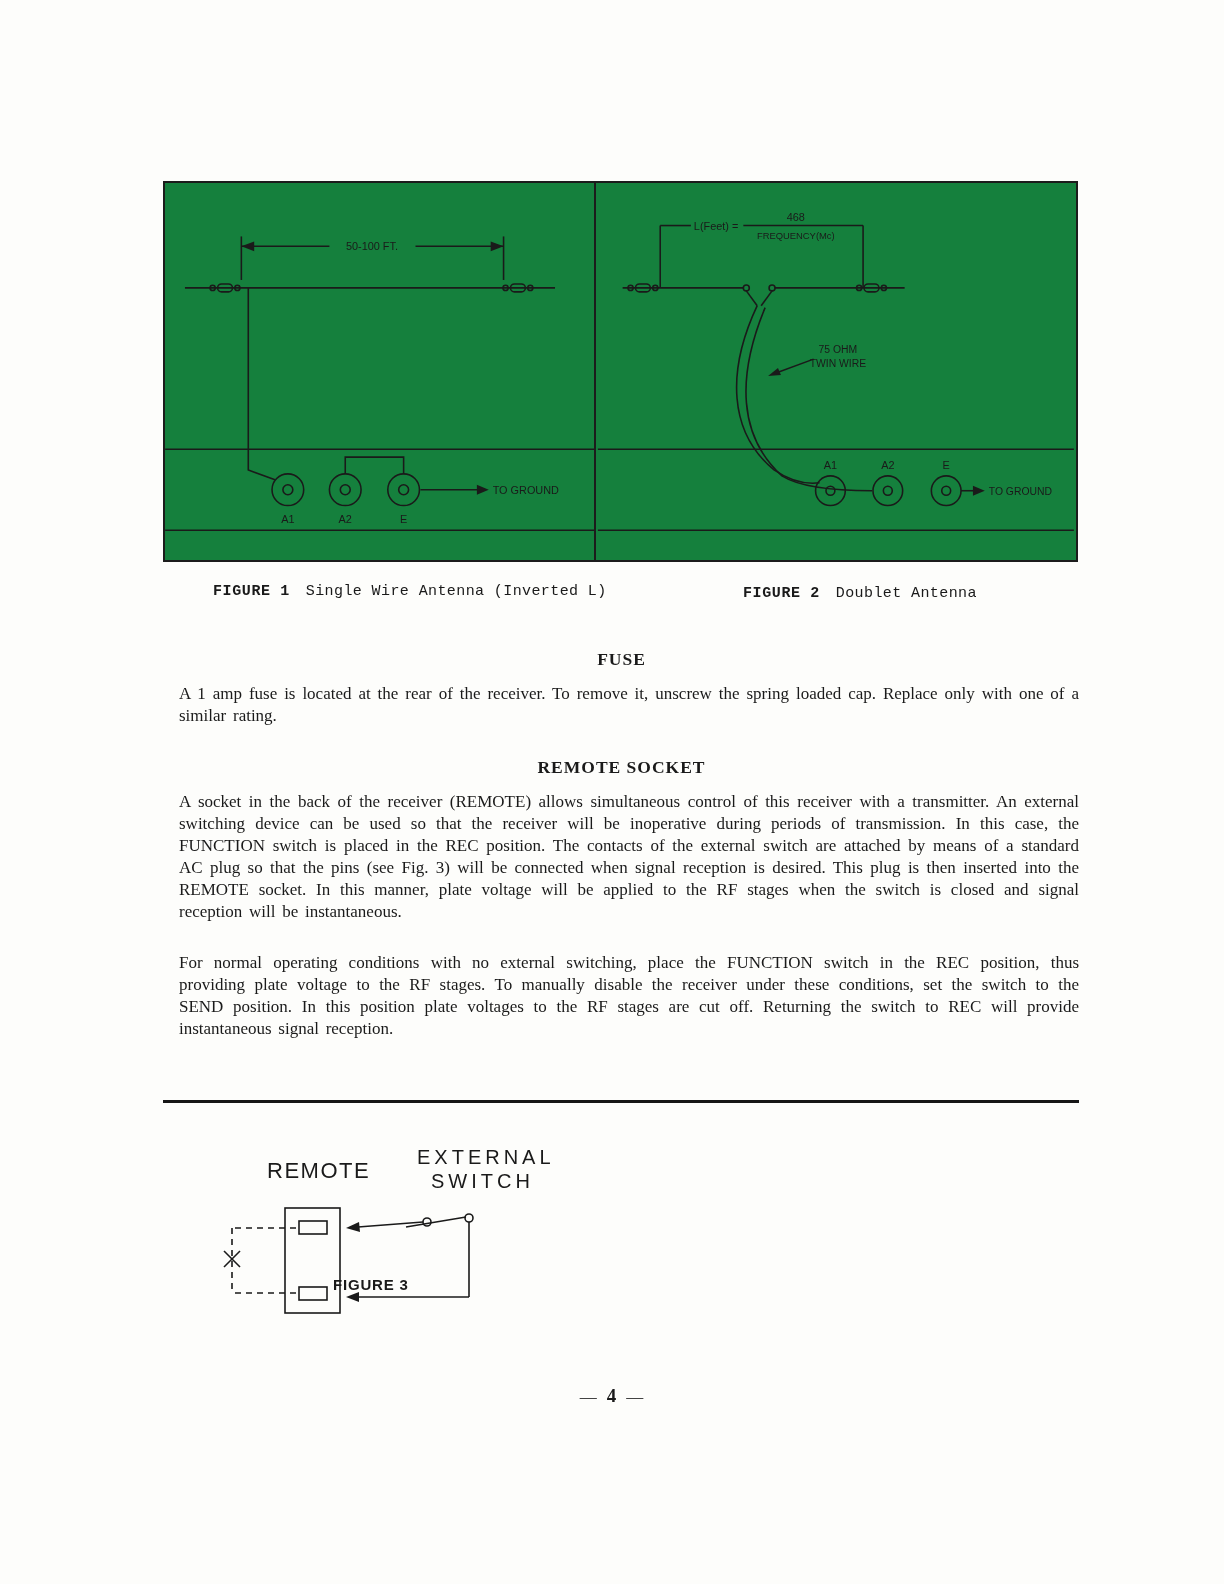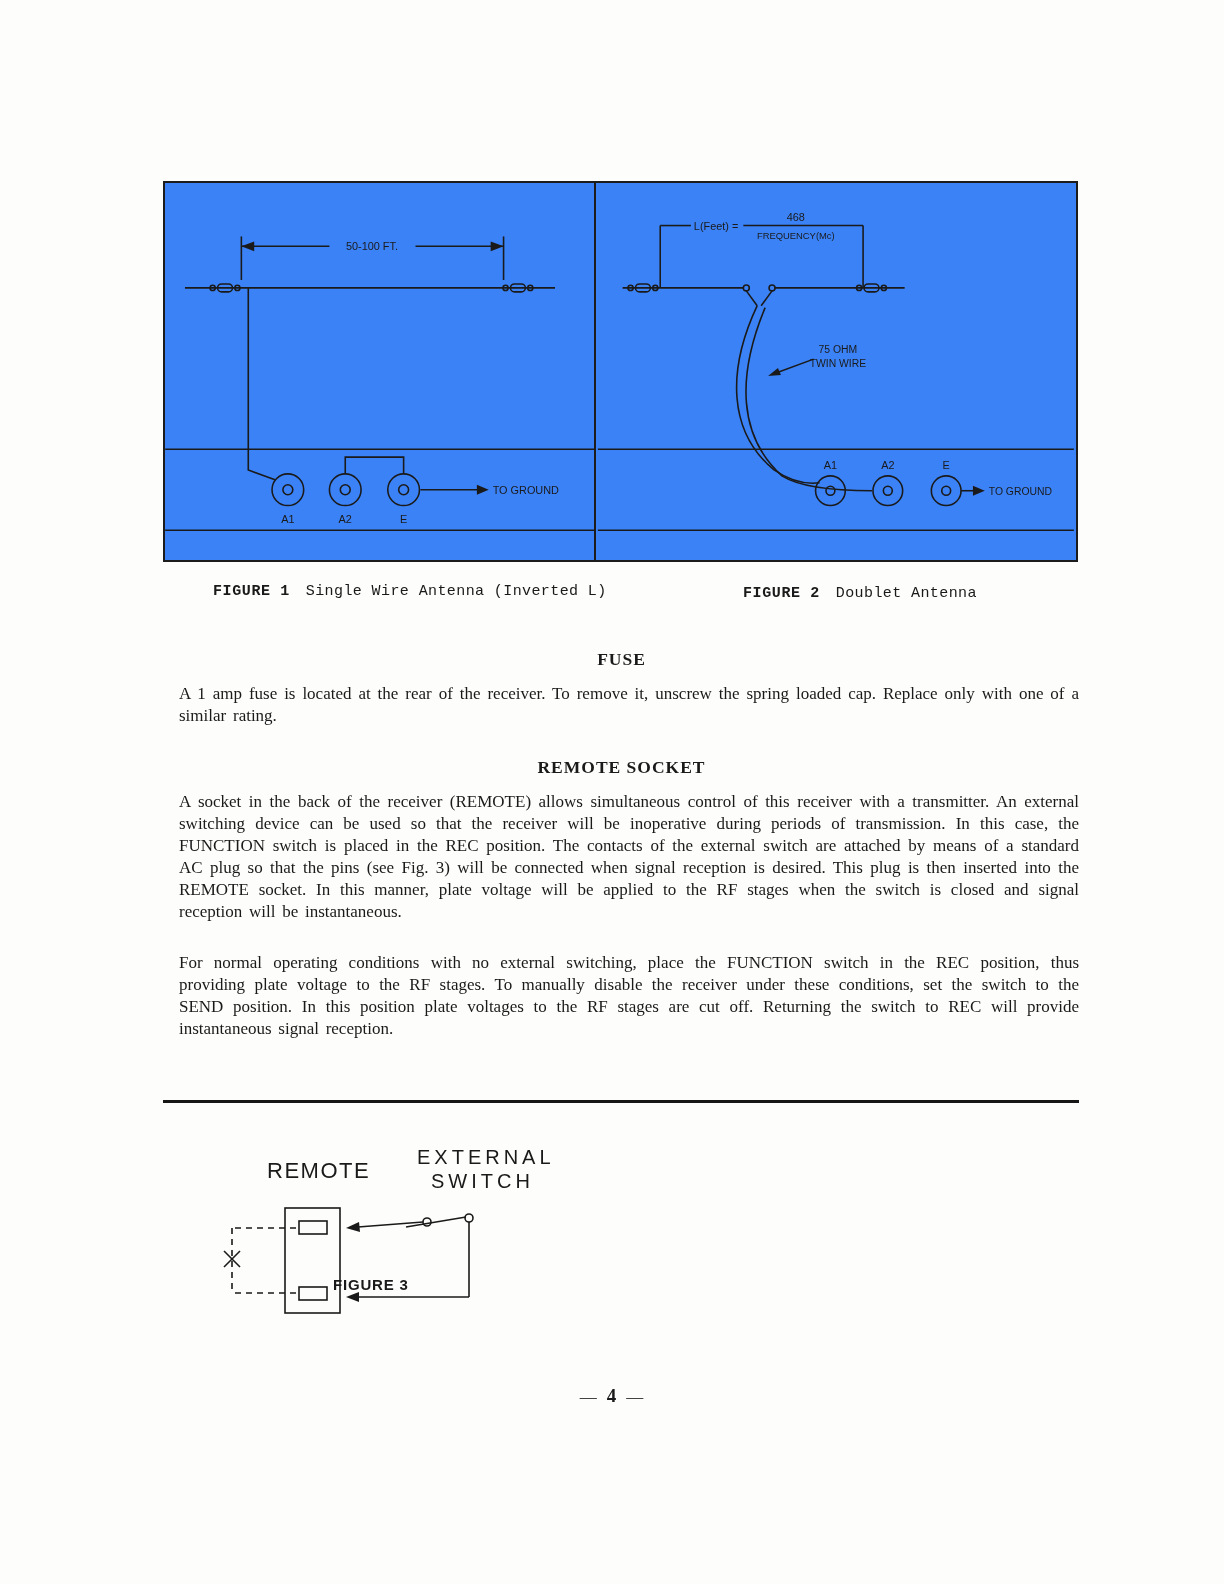--- a/index.html
+++ b/index.html
@@ -4,21 +4,21 @@
 <style>
   * { margin:0; padding:0; box-sizing:border-box; }
   html,body { background:#e8e8e4; }
   .page {
     position:relative; width:1224px; height:1584px; margin:0 auto;
     background:#fdfdfb; color:#1a1a1a;
     font-family:"Liberation Serif", serif; overflow:hidden;
   }
   
   .figures { position:absolute; left:163px; top:181px; width:915px; height:381px; display:flex; }
-  .figbox { position:relative; border:2.5px solid #1c1c1c; height:100%; background:#3b82f6; }
+  .figbox { position:relative; border:2.5px solid #1c1c1c; height:100%; background:#15803d; }
   .figbox.f1 { width:434px;text-decoration:underline; }
   .figbox.f2 { width:484px; margin-left:-2.5px; }
   .figbox svg { position:absolute; left:0; top:0; width:100%; height:100%; }
   svg line, svg polyline, svg path, svg circle, svg rect { stroke:#1a1a1a; fill:none; stroke-width:1.6; }
   svg polygon { fill:#1a1a1a; stroke:none; }
   svg text { font-family:"Liberation Sans", sans-serif; fill:#1a1a1a; stroke:none; }
   .t11 { font-size:11px; }
   .t10 { font-size:10.5px; }
   .t9  { font-size:9.5px; }
   .caption {

